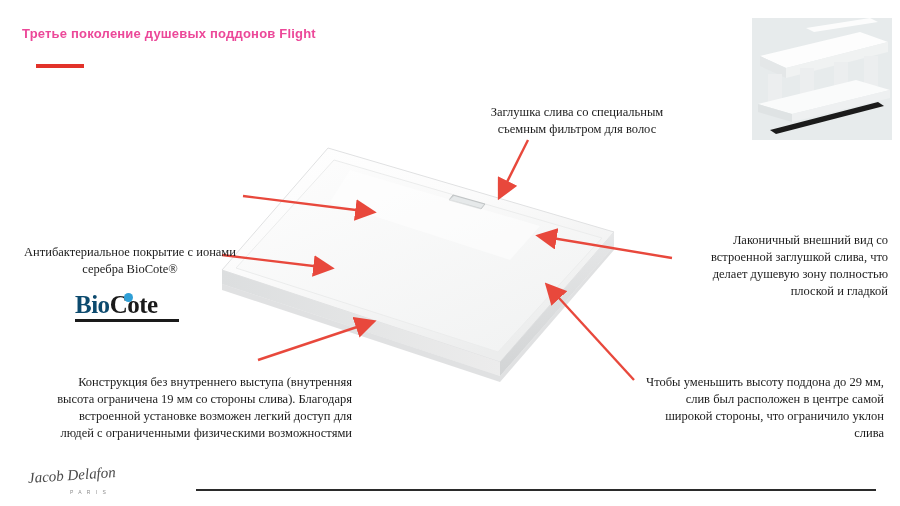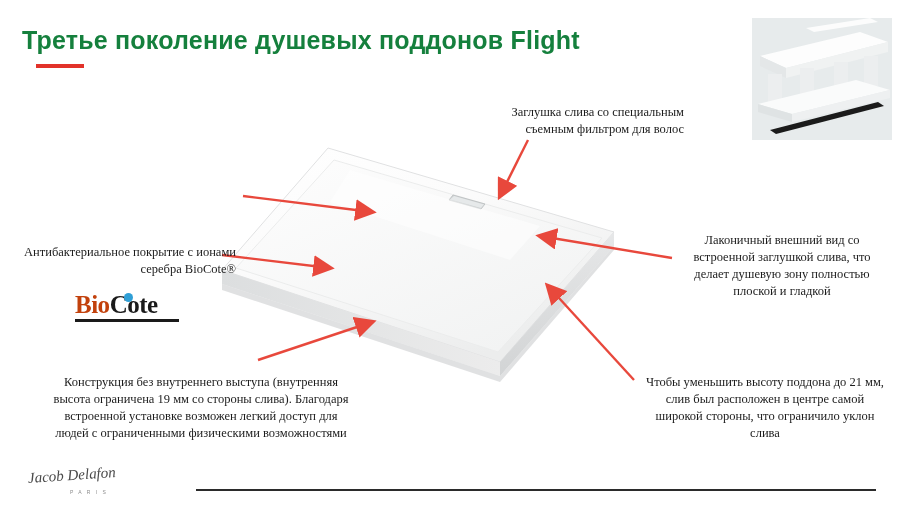--- a/index.html
+++ b/index.html
@@ -18,44 +18,44 @@
     overflow: hidden;
   }
 
   
   .title {
     position: absolute;
     left: 22px;
     top: 26px;
     font-family: "Liberation Sans", sans-serif;
     font-weight: bold;
-    font-size: 25px;
-    color: #15803d;
+    font-size: 13px;
+    color: #ec4899;
     letter-spacing: 0.2px;
     white-space: nowrap;
   }
   .title-rule {
     position: absolute;
     left: 36px;
     top: 64px;
     width: 48px;
     height: 4px;
     background: #e2322a;
   }
 
   
   .callout {
     position: absolute;
     font-family: "Liberation Serif", serif;
     font-size: 12.5px;
     line-height: 17px;
     color: #1c1c1c;
   }
-  .callout.center { text-align: right; }
-  .callout.left   { text-align: center; }
+  .callout.center { text-align: center; }
+  .callout.left   { text-align: right; }
 
   
   .tray-wrap {
     position: absolute;
     left: 210px;
     top: 140px;
     width: 420px;
     height: 245px;
   }
 
@@ -68,21 +68,21 @@
     height: 46px;
   }
   .biocote-text {
     font-family: "Liberation Serif", serif;
     font-size: 25px;
     font-weight: bold;
     color: #1a1a1a;
     letter-spacing: -0.5px;
     line-height: 26px;
   }
-  .biocote-text .bio { color: #c2410c; }
+  .biocote-text .bio { color: #0c4a6e; }
   .biocote-rule {
     margin-top: 1px;
     width: 104px;
     height: 3px;
     background: #1a1a1a;
   }
   .biocote-dot {
     position: absolute;
     left: 49px;
     top: 1px;
@@ -257,21 +257,21 @@
 
   <div class="callout left" style="left:676px; top:232px; width:212px;">
     <span>Лаконичный внешний вид со встроенной заглушкой слива, что делает душевую зону полностью плоской и гладкой</span>
   </div>
 
   <div class="callout left" style="left:50px; top:374px; width:302px;">
     <span>Конструкция без внутреннего выступа (внутренняя высота ограничена 19 мм со стороны слива). Благодаря встроенной установке возможен легкий доступ для людей с ограниченными физическими возможностями</span>
   </div>
 
   <div class="callout left" style="left:646px; top:374px; width:238px;">
-    <span>Чтобы уменьшить высоту поддона до 21 мм, слив был расположен в центре самой широкой стороны, что ограничило уклон слива</span>
+    <span>Чтобы уменьшить высоту поддона до 29 мм, слив был расположен в центре самой широкой стороны, что ограничило уклон слива</span>
   </div>
 
   <div class="sig">
     <div class="sig-name">Jacob Delafon</div>
     <div class="sig-sub">P A R I S</div>
   </div>
   <div class="bottom-rule"></div>
 
 </div>
 

